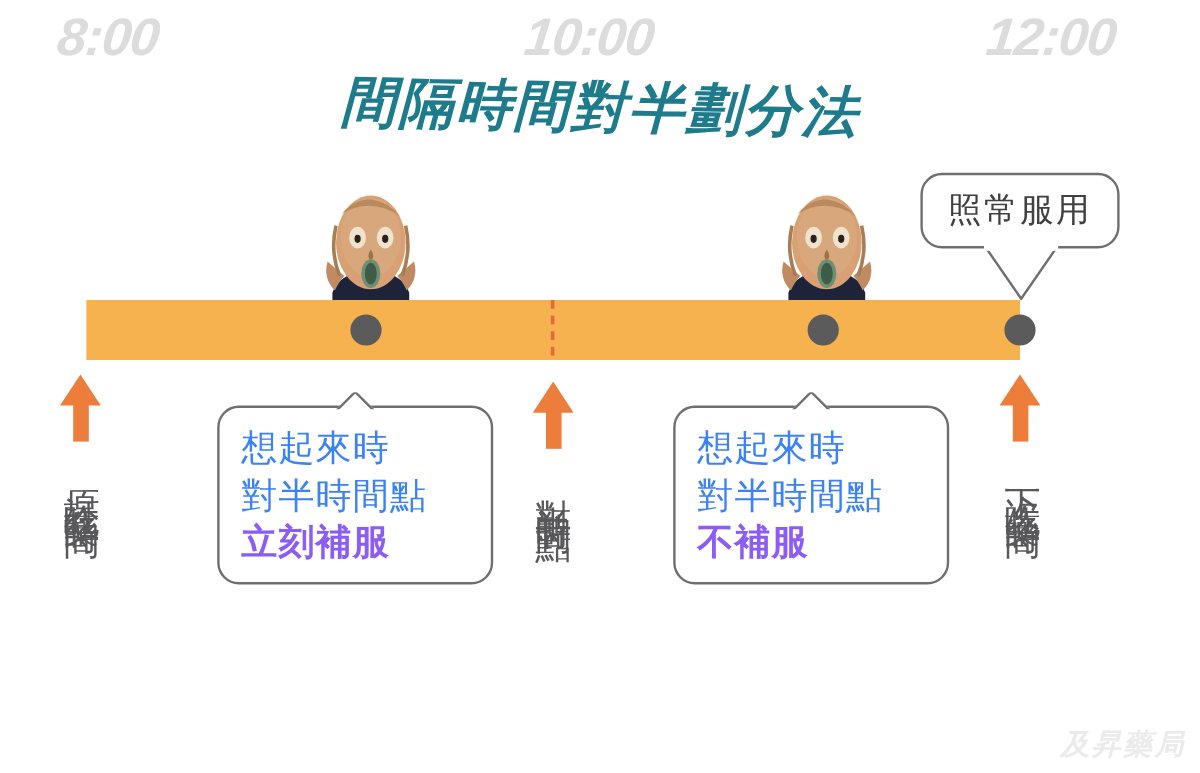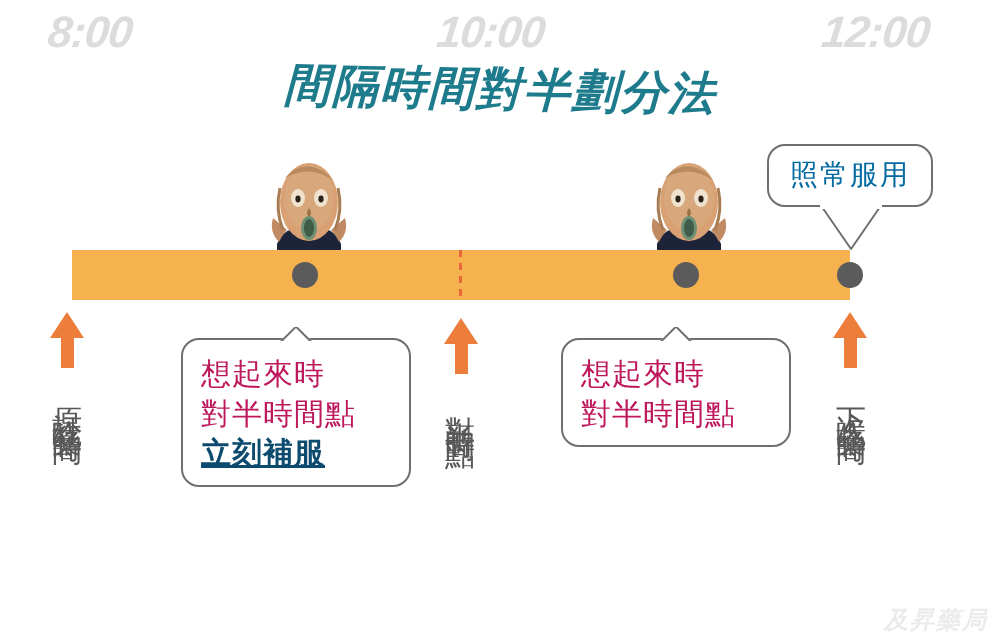--- a/index.html
+++ b/index.html
@@ -142,29 +142,28 @@
   .callout {
     position: absolute;
     box-sizing: border-box;
     border: 2px solid #6f6f6f;
     border-radius: 18px;
     background: #ffffff;
     padding: 14px 18px 12px 18px;
   }
   .callout .line {
     font-size: 30px;
-    color: #be185d;
+    color: #3b82f6;
     line-height: 1.32;
     letter-spacing: 1px;
     white-space: nowrap;
   }
   .callout .line.accent {
-    color: #0c4a6e;
+    color: #8b5cf6;
     font-weight: 700;
-    text-decoration: underline;
   }
   .callout .notch {
     position: absolute;
     top: -13px;
     left: 50%;
     margin-left: -16px;
     width: 32px;
     height: 14px;
     overflow: hidden;
   }
@@ -191,21 +190,21 @@
     width: 166px;
     box-sizing: border-box;
     border: 2px solid #6f6f6f;
     border-radius: 18px;
     background: #ffffff;
     padding: 10px 0 11px 0;
     text-align: center;
   }
   #bubble .bubble-text {
     font-size: 28px;
-    color: #0369a1;
+    color: #404040;
     letter-spacing: 2px;
     white-space: nowrap;
   }
   #bubble-tail {
     position: absolute;
     left: 820px;
     top: 205px;
     width: 62px;
     height: 46px;
   }
@@ -309,17 +308,18 @@
     <div class="notch"></div>
     <div class="line">想起來時</div>
     <div class="line">對半時間點</div>
     <div class="line accent">立刻補服</div>
   </div>
 
   <div class="callout" id="callout-1">
     <div class="notch"></div>
     <div class="line">想起來時</div>
     <div class="line">對半時間點</div>
+    <div class="line accent">不補服</div>
   </div>
 
   <div id="watermark">及昇藥局</div>
 
 </div>
 
 </body></html>

